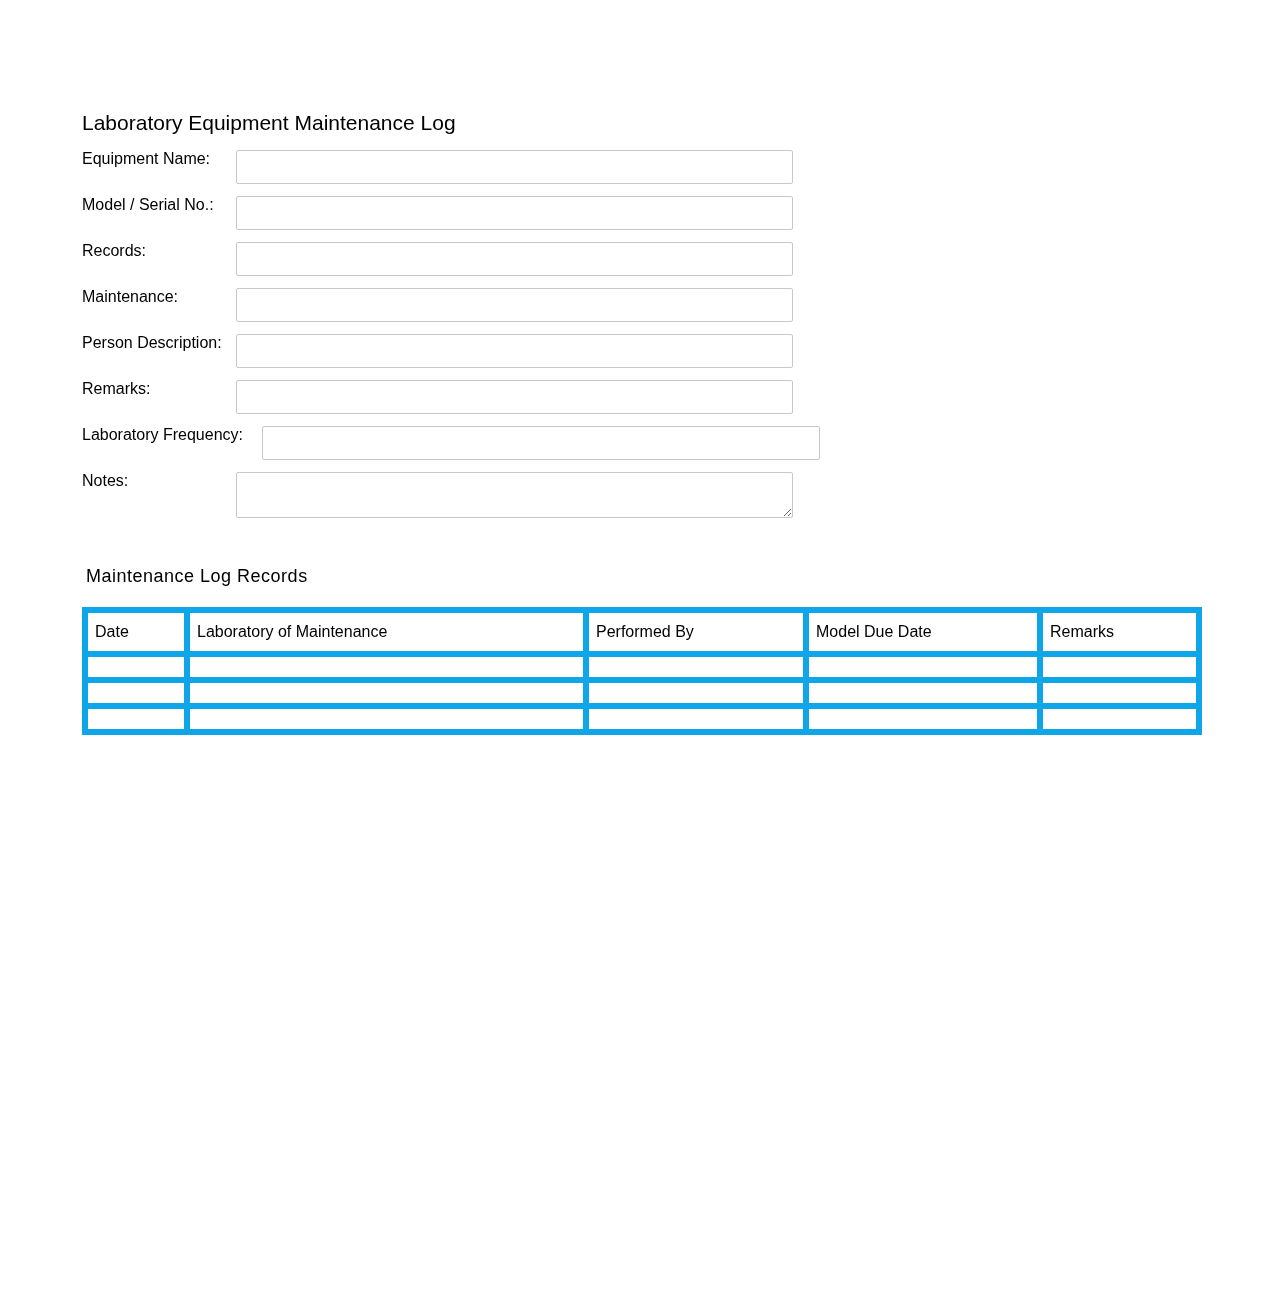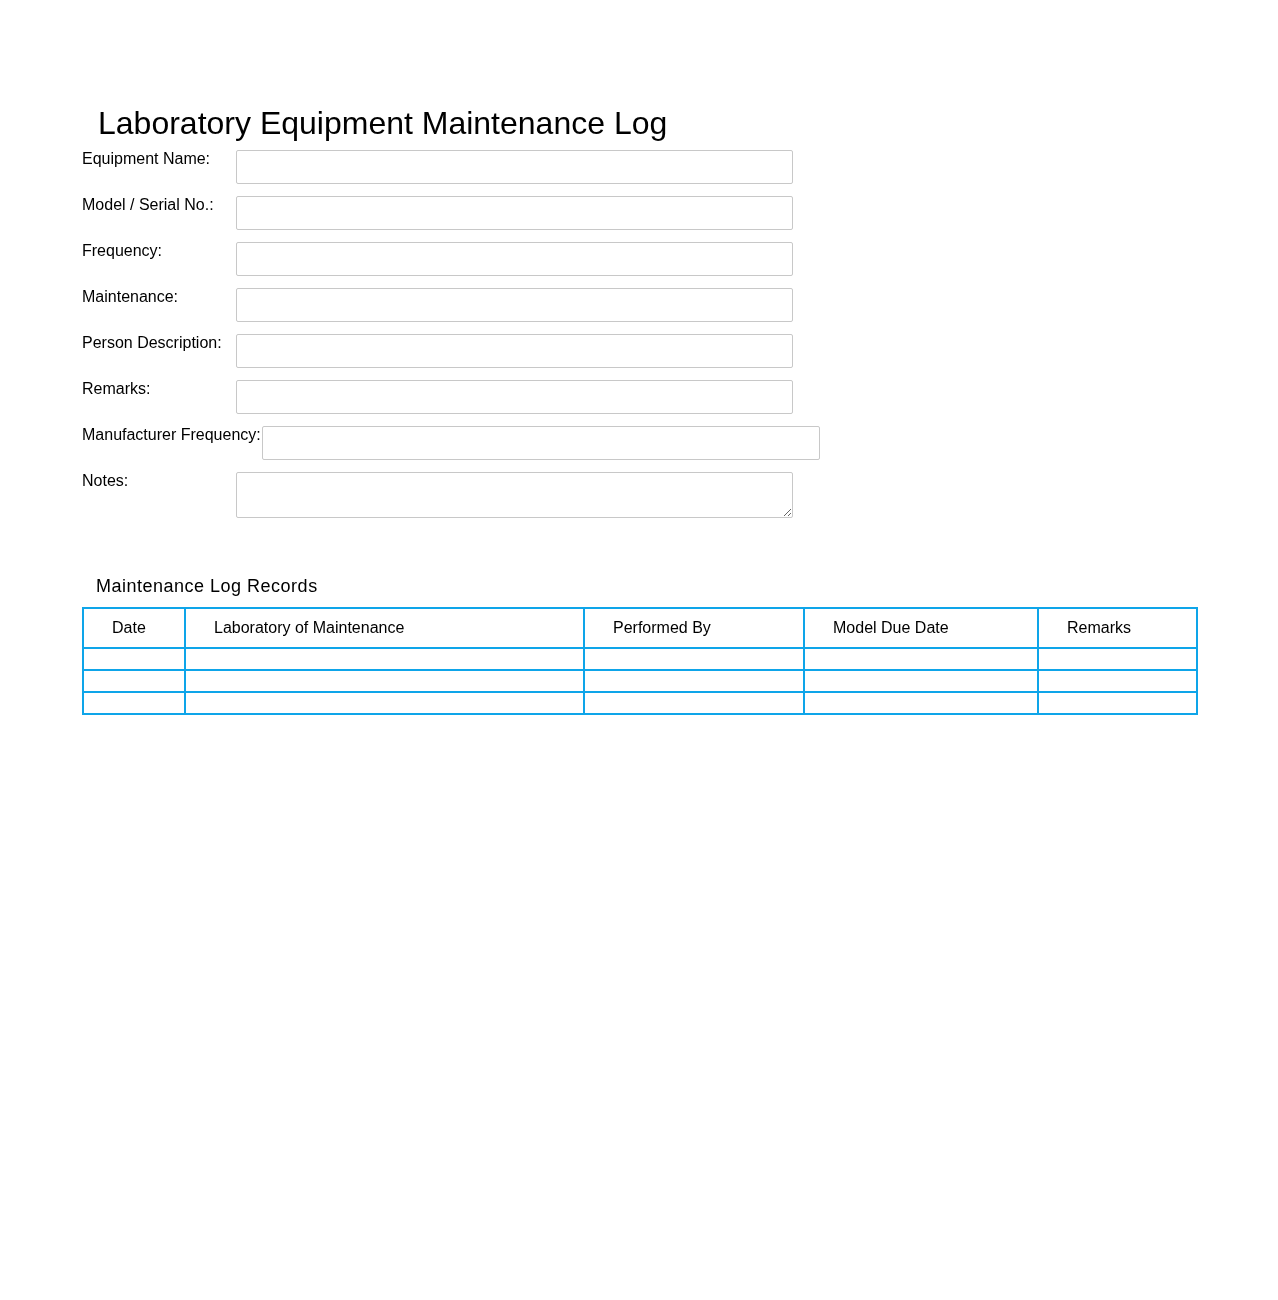--- a/index.html
+++ b/index.html
@@ -2,83 +2,83 @@
 <html><head>
 <meta charset="utf-8">
 <style>
   html, body { margin: 0; padding: 0; background: #ffffff; }
   body {
     width: 1278px; height: 1300px; position: relative;
     font-family: "Liberation Sans", sans-serif; color: #000;
   }
   .container { position: absolute; left: 82px; top: 0; width: 1114px; }
   h1 {
-    position: absolute; left: 16px; top: 104px; margin: 0;
-    font-size: 32px; font-weight: normal; line-height: 38px; white-space: nowrap;
+    position: absolute; left: 0; top: 104px; margin: 0;
+    font-size: 21px; font-weight: normal; line-height: 38px; white-space: nowrap;
   }
   .row { position: absolute; left: 0; height: 34px; }
   .row label {
     position: absolute; left: 0; top: 0; font-size: 16px; line-height: 18px; white-space: nowrap;
   }
   .row input, .row textarea {
     position: absolute; top: 0; height: 34px; box-sizing: border-box;
     border: 1px solid #c8c8c8; border-radius: 2px; background: #fff;
     font-family: "Liberation Sans", sans-serif; font-size: 14px; padding: 4px 6px; margin: 0;
   }
   .row textarea { height: 46px; resize: both; }
   h2 {
-    position: absolute; left: 0; top: 561px; margin: 14px;
+    position: absolute; left: 0; top: 561px; margin: 4px;
     font-size: 18px; font-weight: normal; letter-spacing: 0.5px; line-height: 22px; white-space: nowrap;
   }
   table {
     position: absolute; left: 0; top: 607px; width: 1114px;
     border-collapse: collapse; table-layout: fixed; font-size: 16px;
   }
-  th, td { border: 2px solid #0ea5e9; text-align: left; font-weight: normal; padding: 0 28px; }
+  th, td { border: 6px solid #0ea5e9; text-align: left; font-weight: normal; padding: 0 7px; }
   th { height: 38px; }
   td { height: 20px; }
 </style>
 </head>
 <body>
 
 <div class="container">
   <h1>Laboratory Equipment Maintenance Log</h1>
 
   <div class="row" style="top:150px;">
     <label>Equipment Name:</label>
     <input type="text" style="left: 154px; width: 557px;" value="">
   </div>
 
   <div class="row" style="top:196px;">
     <label>Model / Serial No.:</label>
     <input type="text" style="left: 154px; width: 557px;" value="">
   </div>
 
   <div class="row" style="top:242px;">
-    <label>Frequency:</label>
+    <label>Records:</label>
     <input type="text" style="left: 154px; width: 557px;" value="">
   </div>
 
   <div class="row" style="top:288px;">
     <label>Maintenance:</label>
     <input type="text" style="left: 154px; width: 557px;" value="">
   </div>
 
   <div class="row" style="top:334px;">
     <label>Person Description:</label>
     <input type="text" style="left: 154px; width: 557px;" value="">
   </div>
 
   <div class="row" style="top:380px;">
     <label>Remarks:</label>
     <input type="text" style="left: 154px; width: 557px;" value="">
   </div>
 
   <div class="row" style="top:426px;">
-    <label>Manufacturer Frequency:</label>
+    <label>Laboratory Frequency:</label>
     <input type="text" style="left: 180px; width: 558px;" value="">
   </div>
 
   <div class="row" style="top:472px;height:46px;">
     <label>Notes:</label>
     <textarea style="left: 154px; width: 557px;"></textarea>
   </div>
 
   <h2>Maintenance Log Records</h2>
 

